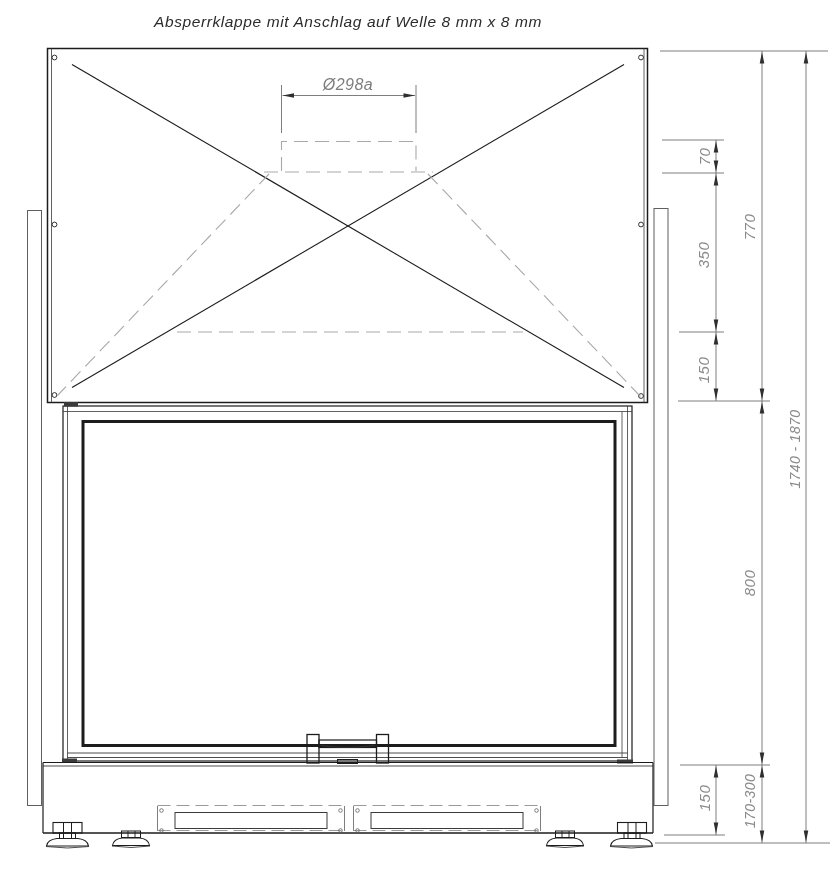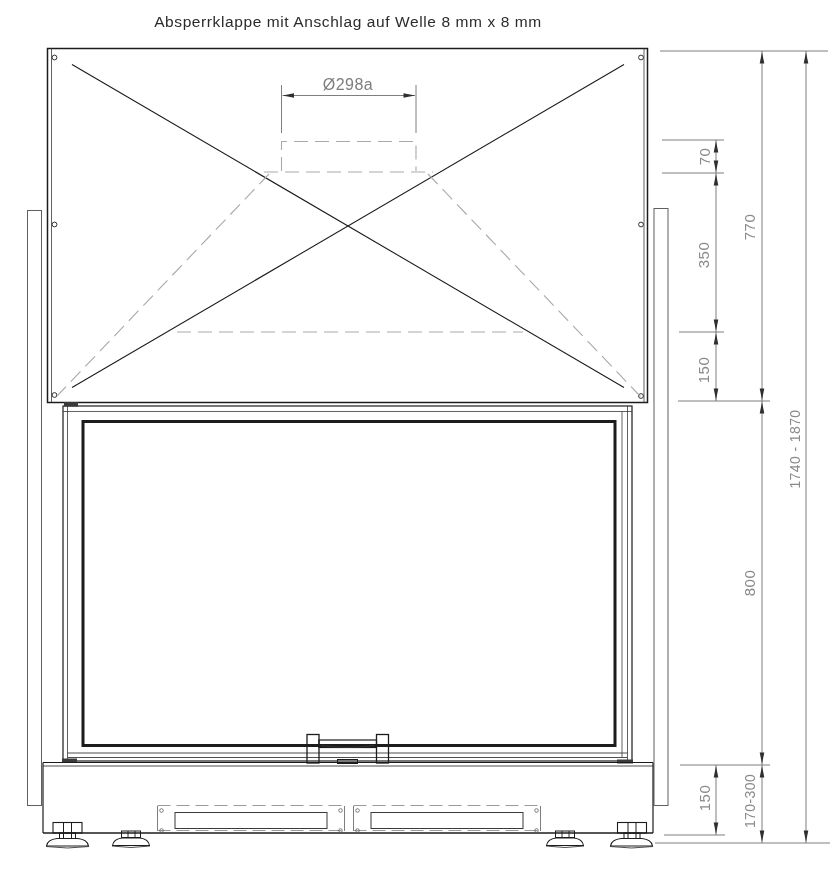--- a/index.html
+++ b/index.html
@@ -1,17 +1,17 @@
 <!DOCTYPE html>
 <html><head>
 <meta charset="utf-8">
 <style>
   html,body{margin:0;padding:0;background:#ffffff;}
   .page{position:relative;width:839px;height:883px;background:#ffffff;overflow:hidden;
-        font-family:"Liberation Sans", sans-serif;}
+        font-family:"Liberation Sans", sans-serif;font-style:italic;}
   svg{position:absolute;left:0;top:0;}
   text{font-family:"Liberation Sans", sans-serif;}
   .title-text{font-size:15.5px;letter-spacing:.6px;fill:#2b2b2b;}
   .dim-text{font-size:15px;fill:#8a8a8a;letter-spacing:.5px;}
   .dim-text-sm{font-size:14px;fill:#8a8a8a;letter-spacing:.4px;}
   .ink{stroke:#1c1c1c;fill:none;}
   .ink-thin{stroke:#3a3a3a;fill:none;}
   .grayline{stroke:#5f5f5f;fill:none;}
   .dash{stroke:#a9a9a9;fill:none;stroke-dasharray:14 7;}
   .ventdash{stroke:#9a9a9a;fill:none;stroke-dasharray:13 6;}

